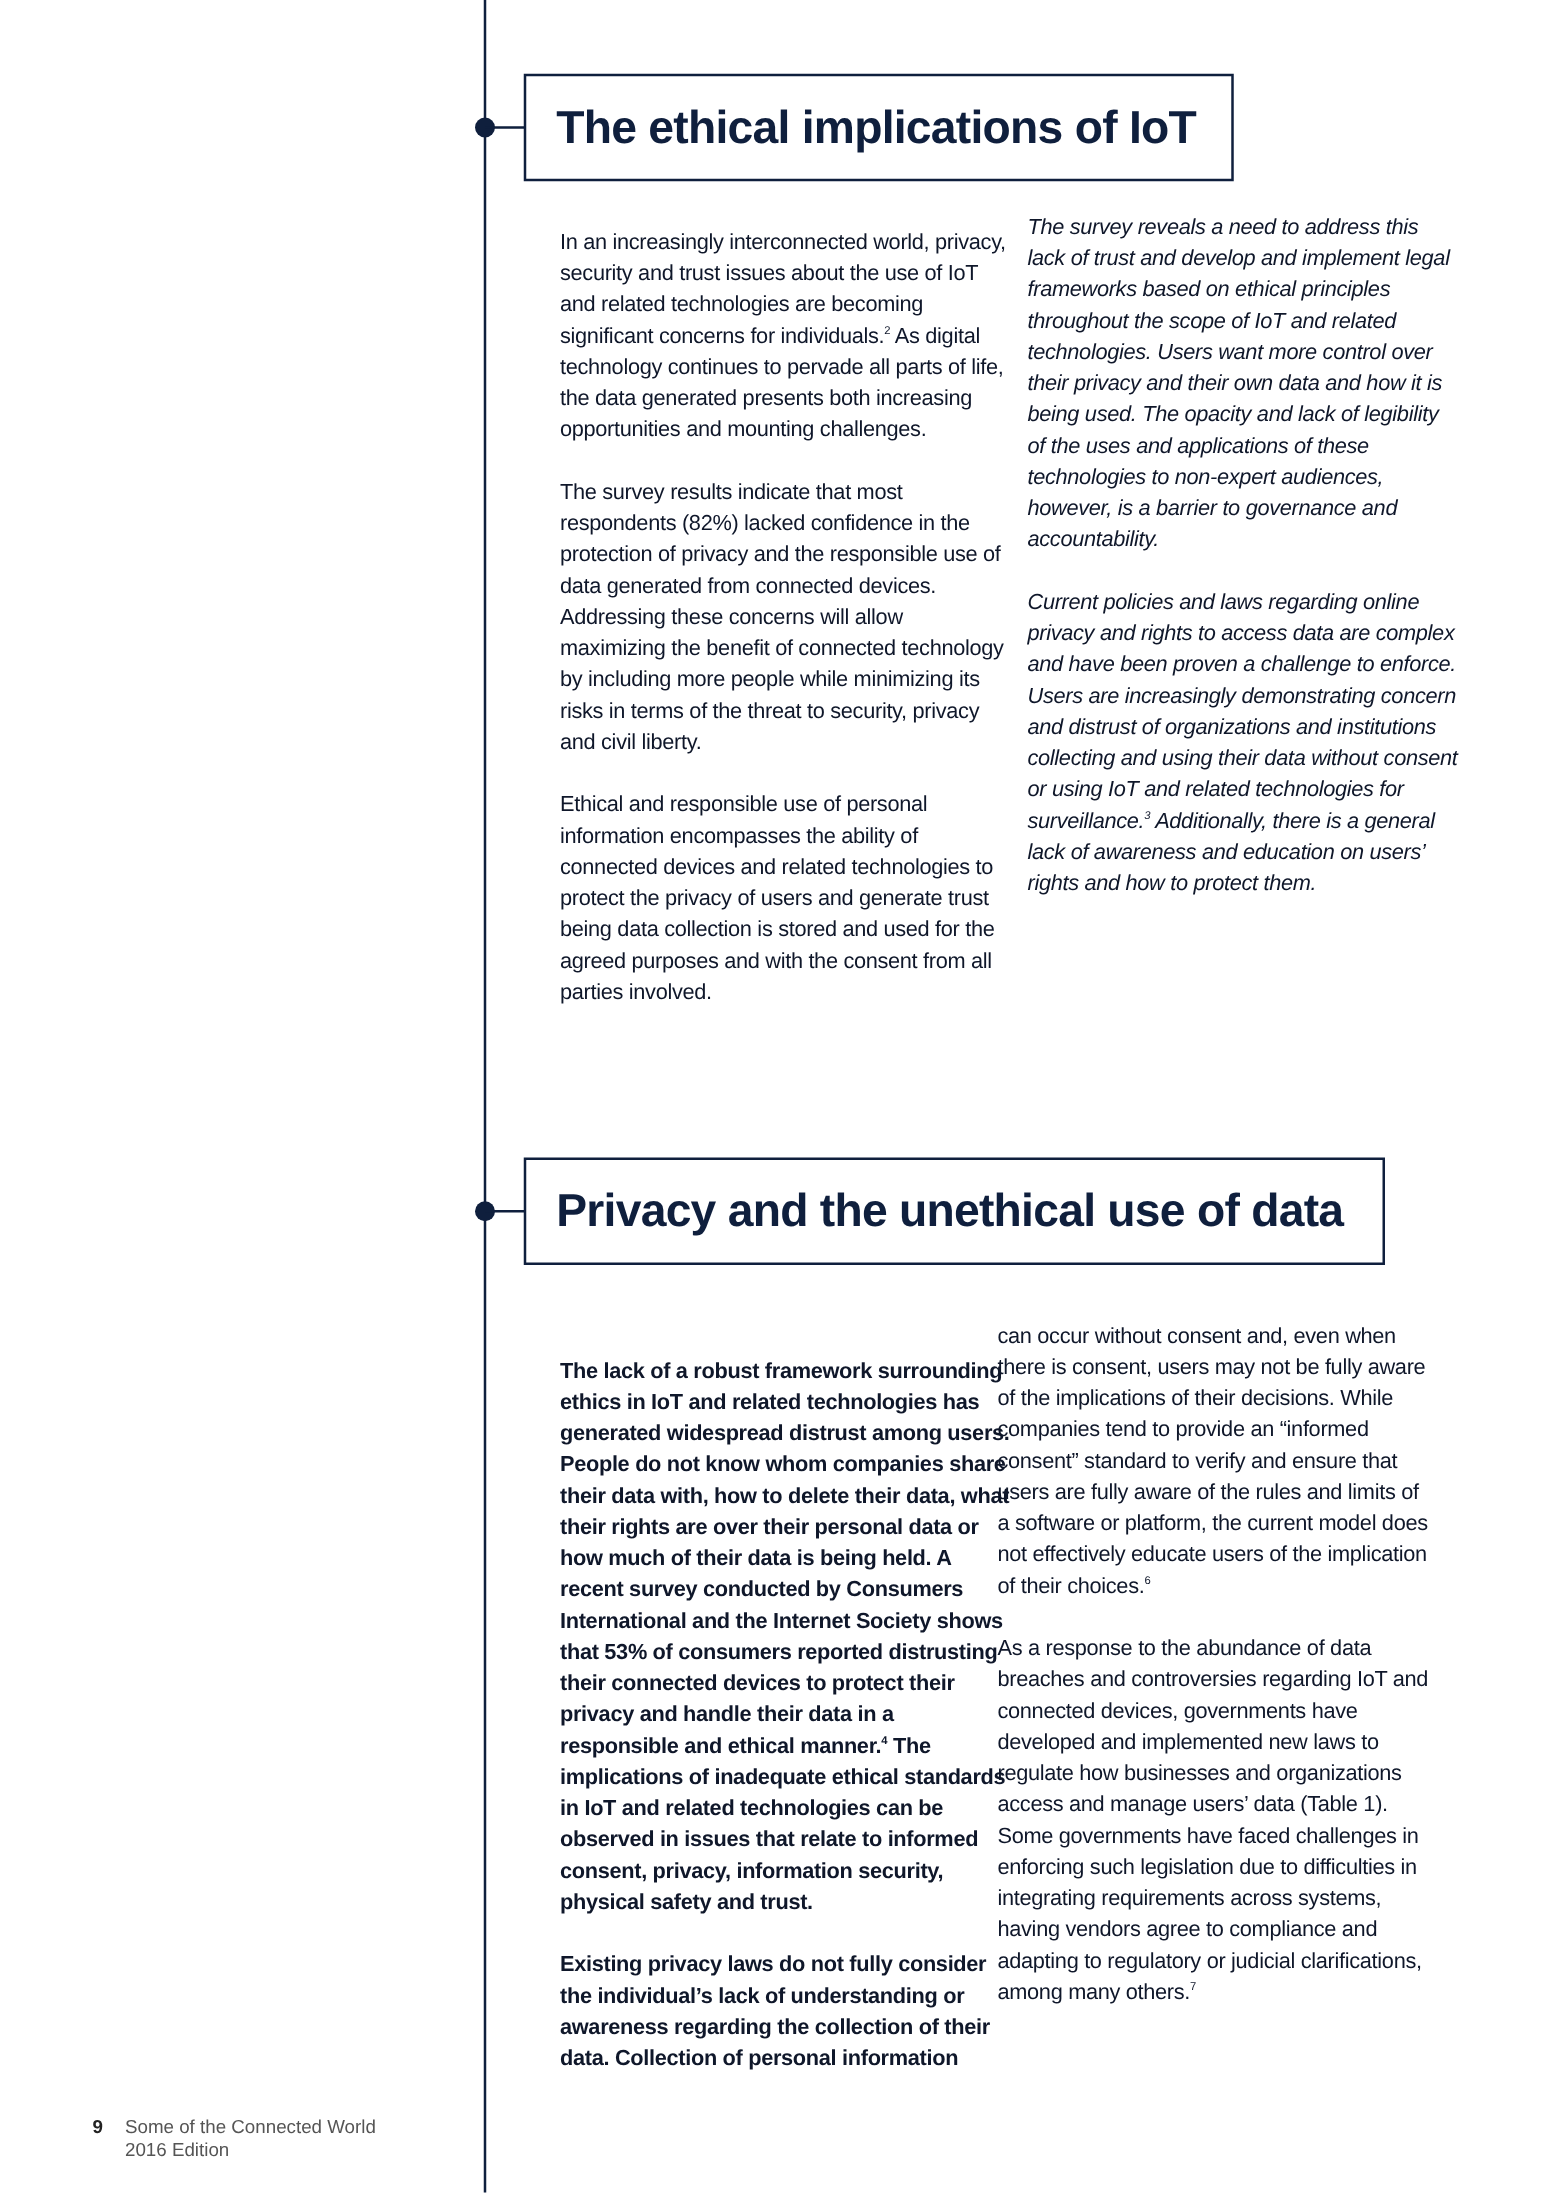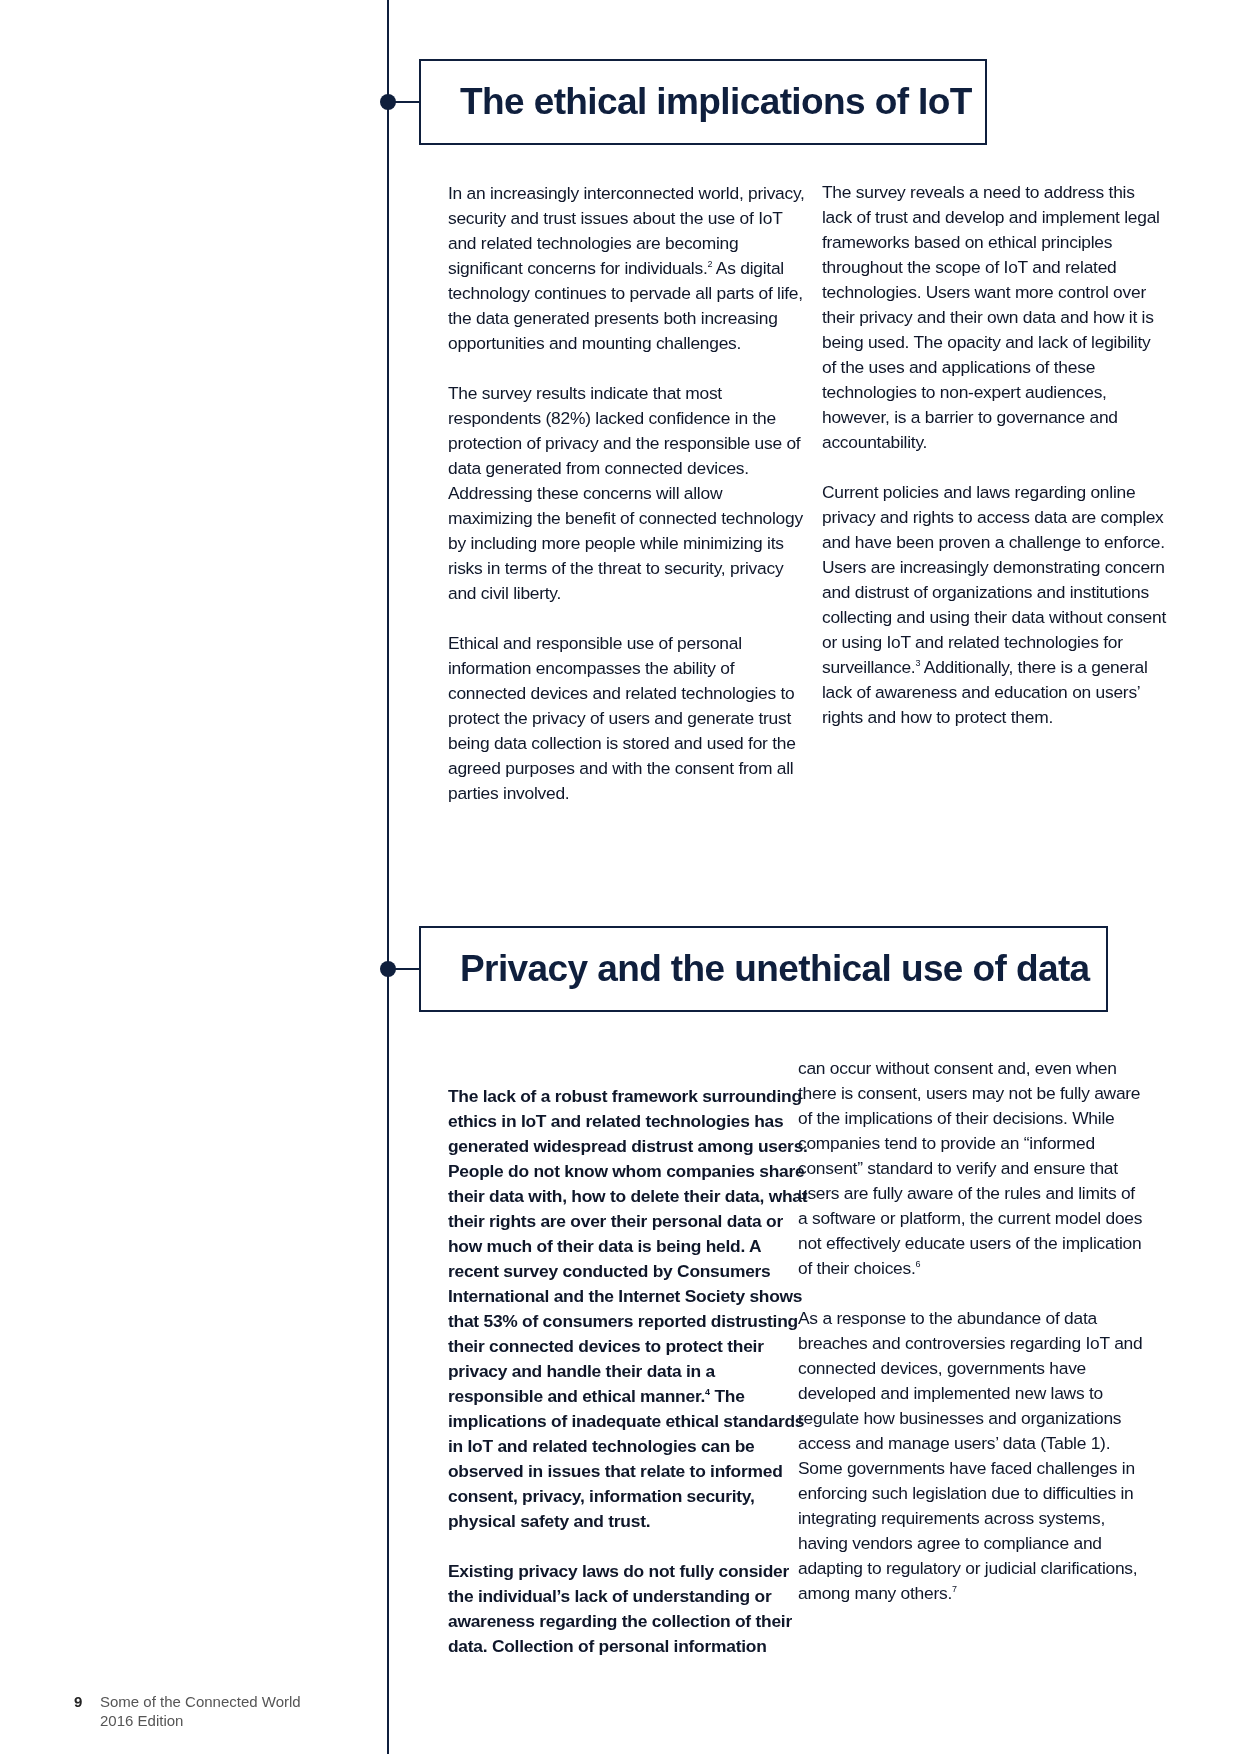--- a/index.html
+++ b/index.html
@@ -14,21 +14,21 @@
     .section-dot {
       position: absolute; width: 16px; height: 16px; border-radius: 50%;
       background: #0f1f3d;
     }
     .section-connector {
       position: absolute; height: 2px; background: #0f1f3d;
     }
     .heading-box {
       position: absolute; left: 419px; border: 2px solid #0f1f3d;
       box-sizing: border-box; display: flex; align-items: center;
-      padding-left: 39px;
+      padding-left: 24px;
     }
     .heading-box h2 {
       margin: 0; font-size: 37px; font-weight: 700; color: #0f1f3d;
       letter-spacing: -0.6px; white-space: nowrap;
     }
     .col {
       position: absolute; width: 360px; color: #0f172a;
       font-size: 17.4px; line-height: 25px; letter-spacing: -0.25px;
     }
     .col p { margin: 0 0 25px 0; white-space: pre-line; }
@@ -50,21 +50,21 @@
 <div class="heading-box" style="top:59px; width:568px; height:86px;">
   <h2>The ethical implications of IoT</h2>
 </div>
 
 <div class="col" style="left:448px; top:181px;">
   <p><span>In an increasingly interconnected world, privacy, security and trust issues about the use of IoT and related technologies are becoming significant concerns for individuals.</span><sup>2</sup><span> As digital technology continues to pervade all parts of life, the data generated presents both increasing opportunities and mounting challenges.</span></p>
   <p><span>The survey results indicate that most respondents (82%) lacked confidence in the protection of privacy and the responsible use of data generated from connected devices. Addressing these concerns will allow maximizing the benefit of connected technology by including more people while minimizing its risks in terms of the threat to security, privacy and civil liberty.</span></p>
   <p><span>Ethical and responsible use of personal information encompasses the ability of connected devices and related technologies to protect the privacy of users and generate trust being data collection is stored and used for the agreed purposes and with the consent from all parties involved.</span></p>
 </div>
 
-<div class="col" style="left:822px; top:180px; width:345px;">
+<div class="col" style="left:822px; top:169px; width:345px;font-style:italic;">
   <p><span>The survey reveals a need to address this lack of trust and develop and implement legal frameworks based on ethical principles throughout the scope of IoT and related technologies. Users want more control over their privacy and their own data and how it is being used. The opacity and lack of legibility of the uses and applications of these technologies to non-expert audiences, however, is a barrier to governance and accountability.</span></p>
   <p><span>Current policies and laws regarding online privacy and rights to access data are complex and have been proven a challenge to enforce. Users are increasingly demonstrating concern and distrust of organizations and institutions collecting and using their data without consent or using IoT and related technologies for surveillance.</span><sup>3</sup><span> Additionally, there is a general lack of awareness and education on users’ rights and how to protect them.</span></p>
 </div>
 
 <div class="section-dot" style="left:380px; top:961px;"></div>
 <div class="section-connector" style="left:388px; top:968px; width:32px;"></div>
 <div class="heading-box" style="top:926px; width:689px; height:86px;align-items:center;">
   <h2>Privacy and the unethical use of data</h2>
 </div>
 

